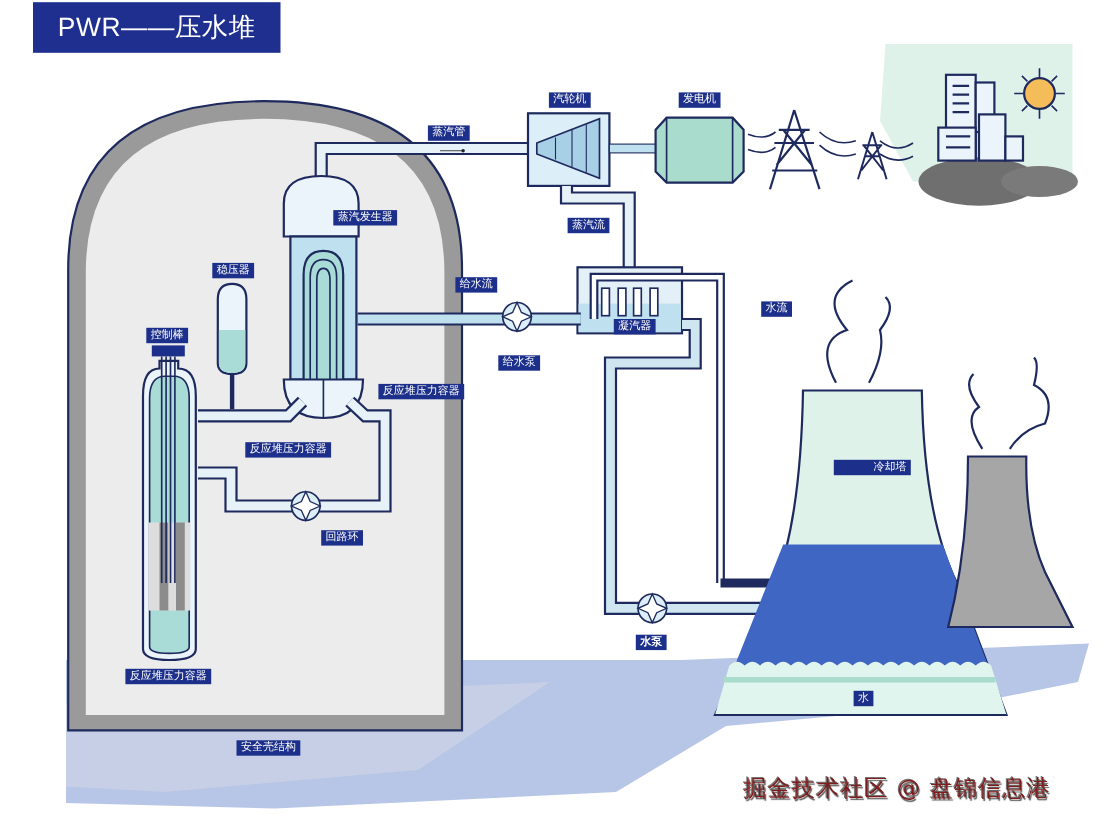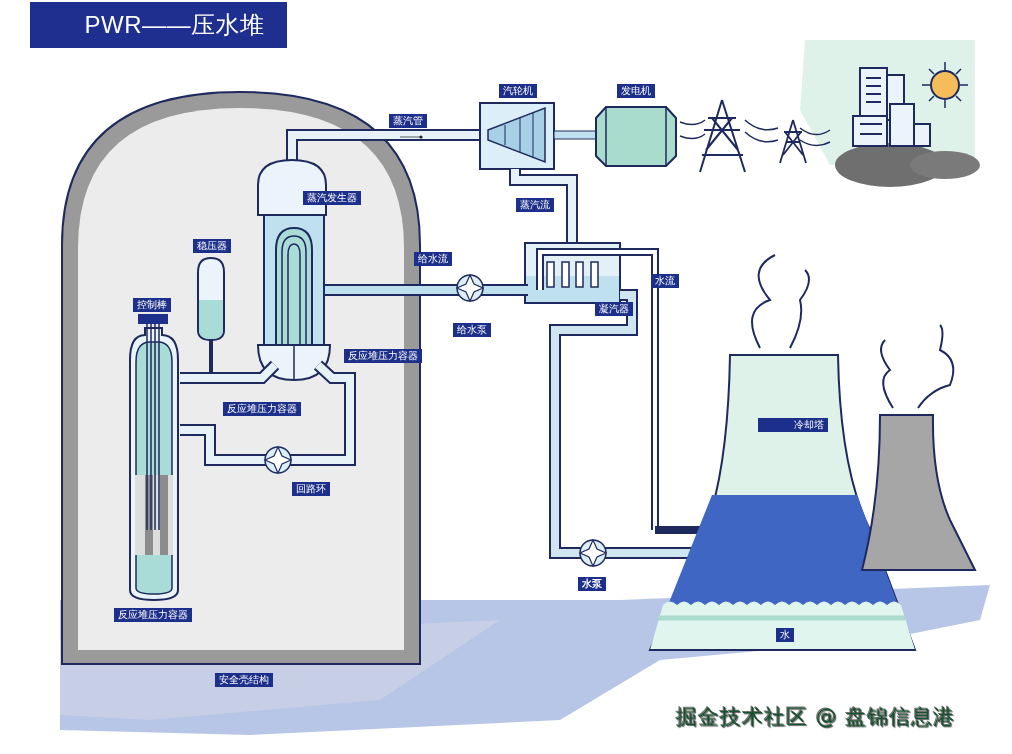--- a/index.html
+++ b/index.html
@@ -1,20 +1,20 @@
 <!DOCTYPE html>
 <html><head>
 <meta charset="utf-8">
 <style>
   html,body{margin:0;padding:0;background:#ffffff;}
   body{width:1012px;height:754px;position:relative;overflow:hidden;font-family:"DejaVu Sans",sans-serif;}
   #diagram{position:absolute;left:0;top:0;}
-  .title-box{position:absolute;left:30px;top:2px;width:225px;height:46px;background:#1e2f8f;color:#fff;font-family:"Liberation Sans","DejaVu Sans",sans-serif;font-size:24px;display:flex;align-items:center;justify-content:center;letter-spacing:0.5px;padding-left:32px;}
+  .title-box{position:absolute;left:30px;top:2px;width:225px;height:46px;background:#1e2f8f;color:#fff;font-family:"Liberation Sans","DejaVu Sans",sans-serif;font-size:24px;display:flex;align-items:center;justify-content:center;letter-spacing:0.5px;}
   .lbl{position:absolute;background:#1c2f8a;color:#ffffff;font-size:10px;line-height:14px;padding:0 4px;white-space:nowrap;font-family:"DejaVu Sans",sans-serif;}
-  .watermark{position:absolute;left:676px;top:703px;font-size:21px;color:#14532d;text-shadow:1px 1px 1px #555,-1px -1px 0 #777;font-family:"DejaVu Sans",sans-serif;letter-spacing:1px;}
+  .watermark{position:absolute;left:676px;top:703px;font-size:21px;color:#7f1d1d;text-shadow:1px 1px 1px #555,-1px -1px 0 #777;font-family:"DejaVu Sans",sans-serif;letter-spacing:1px;}
 </style>
 </head>
 <body>
 
 <svg id="diagram" width="1012" height="754" viewBox="0 0 1012 754">
 
   <polygon points="60,600 620,600 990,585 980,620 880,640 660,660 560,720 250,735 60,730" fill="#9fb2de" opacity="0.75"></polygon>
   <polygon points="60,640 500,620 380,700 150,720 60,715" fill="#c9d1e6" opacity="0.8"></polygon>
 
   <polygon points="805,40 975,40 975,165 830,165 800,110" fill="#dff2ea"></polygon>
@@ -137,22 +137,22 @@
 <div class="title-box">PWR——压水堆</div>
 
 <div class="lbl" style="left:499px;top:84px;">汽轮机</div>
 <div class="lbl" style="left:617px;top:84px;">发电机</div>
 <div class="lbl" style="left:389px;top:114px;">蒸汽管</div>
 <div class="lbl" style="left:262px;top:191px;margin-left:41px;">蒸汽发生器</div>
 <div class="lbl" style="left:193px;top:239px;">稳压器</div>
 <div class="lbl" style="left:133px;top:298px;">控制棒</div>
 <div class="lbl" style="left:414px;top:252px;">给水流</div>
 <div class="lbl" style="left:453px;top:323px;">给水泵</div>
-<div class="lbl" style="left:558px;top:302px;margin-left:37px;">凝汽器</div>
-<div class="lbl" style="left:651px;top:274px;">水流</div>
+<div class="lbl" style="left:558px;top:290px;">凝汽器</div>
+<div class="lbl" style="left:692px;top:274px;">水流</div>
 <div class="lbl" style="left:504px;top:198px;margin-left:12px;">蒸汽流</div>
 <div class="lbl" style="left:344px;top:349px;">反应堆压力容器</div>
 <div class="lbl" style="left:223px;top:402px;">反应堆压力容器</div>
 <div class="lbl" style="left:256px;top:482px;margin-left:36px;">回路环</div>
 <div class="lbl" style="left:114px;top:608px;">反应堆压力容器</div>
 <div class="lbl" style="left:758px;top:418px;padding-left:36px;">冷却塔</div>
 <div class="lbl" style="left:578px;top:577px;font-weight:bold;">水泵</div>
 <div class="lbl" style="left:776px;top:628px;">水</div>
 <div class="lbl" style="left:215px;top:673px;">安全壳结构</div>
 

